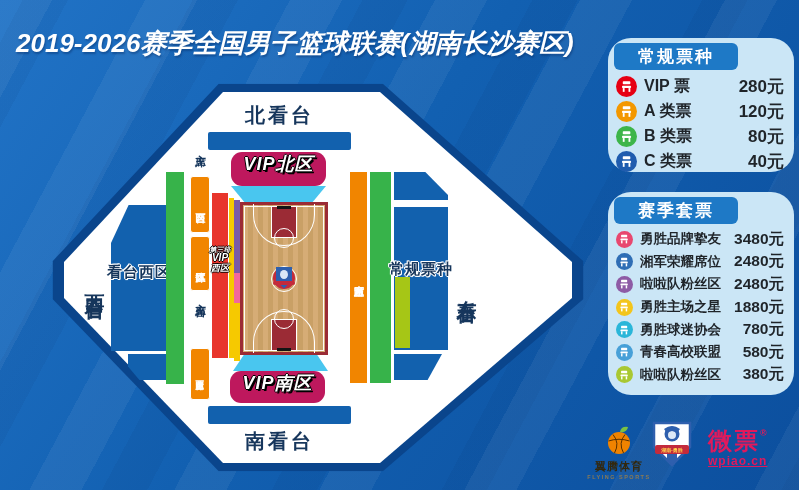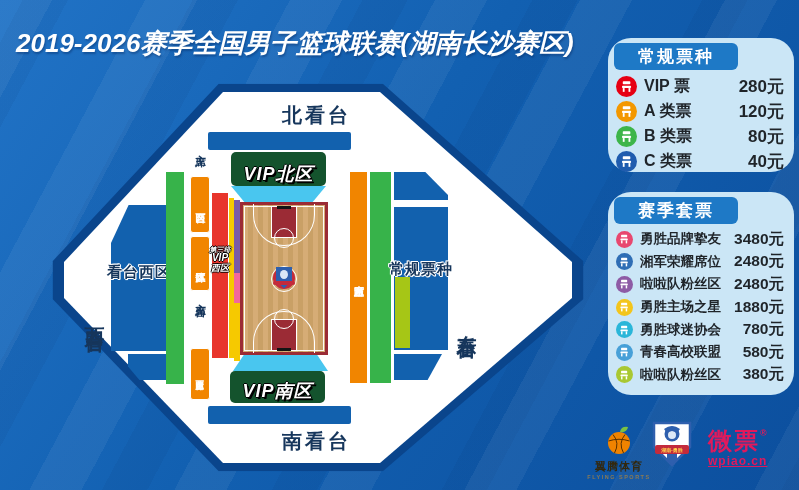--- a/index.html
+++ b/index.html
@@ -26,26 +26,26 @@
   
   .stadium{position:absolute;left:58px;top:88px;width:520px;height:380px;}
   .oct-back{
     position:absolute;inset:0;background:#0a458c;transform:scale(1.045);
     clip-path:polygon(165px 4px,322px 4px,514px 174px,514px 210px,322px 375px,165px 375px,6px 210px,6px 174px);
   }
   .oct-white{
     position:absolute;inset:0;background:#ffffff;
     clip-path:polygon(165px 4px,322px 4px,514px 174px,514px 210px,322px 375px,165px 375px,6px 210px,6px 174px);
   }
-  .stand-label{position:absolute;color:#16365c;font-weight:800;font-size:20px;letter-spacing:3px;text-align:right;}
+  .stand-label{position:absolute;color:#16365c;font-weight:800;font-size:20px;letter-spacing:3px;text-align:center;}
   .v-text{writing-mode:vertical-rl;text-orientation:upright;letter-spacing:2px;}
   .bar-blue{position:absolute;background:#1261ae;border-radius:2px;}
   .vip-box{
-    position:absolute;background:#14532d;border-radius:5px;
-    display:flex;align-items:flex-end;justify-content:center;
+    position:absolute;background:#be185d;border-radius:11px;
+    display:flex;align-items:flex-start;justify-content:center;
   }
   .vip-box span{
     color:#fff;font-weight:800;font-style:italic;font-size:18px;letter-spacing:1px;
     text-shadow:-1px 0 #000,1px 0 #000,0 -1px #000,0 1px #000,2px 2px 0 #000;
   }
   .cyan-trap{position:absolute;background:#49c6ef;}
   .zone-green{position:absolute;background:#37b34a;}
   .zone-blue{position:absolute;background:#1261ae;}
   .zone-red{position:absolute;background:#e8352c;}
   .zone-yellow{position:absolute;background:#f6c900;}

